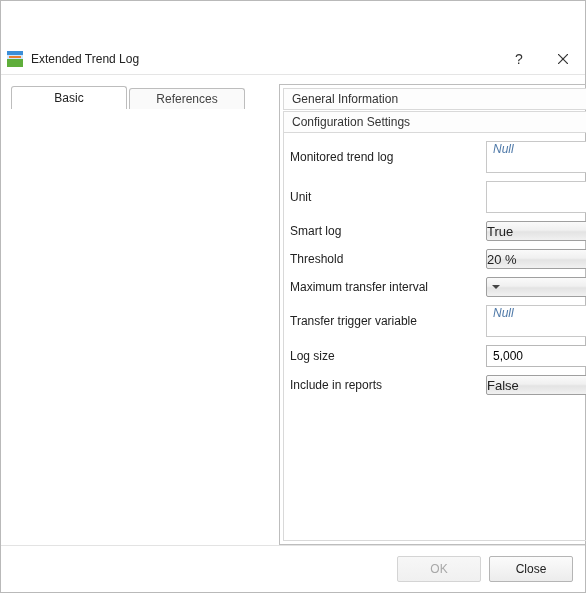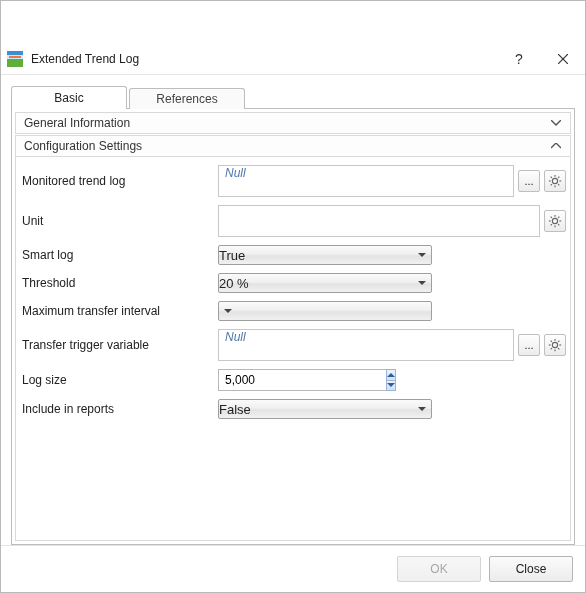--- a/index.html
+++ b/index.html
@@ -40,22 +40,23 @@
     display: flex; align-items: center; justify-content: center;
     font-size: 14px;
     color: #333;
   }
   .titlebar .winbtn.help { font-size: 14px; }
   .titlebar .winbtn.close svg { width: 10px; height: 10px; }
 
   .content {
     flex: 1 1 auto;
     padding: 10px 10px 0 10px;
-    display: flex; flex-direction: column;
+    display: flex; flex-direction: row;
     min-height: 0;
+    gap: 32px;
   }
 
   .tabs {
     display: flex;
     align-items: flex-end;
     position: relative;
     height: 24px;
   }
   .tab {
     border: 1px solid #bdbdbd;

